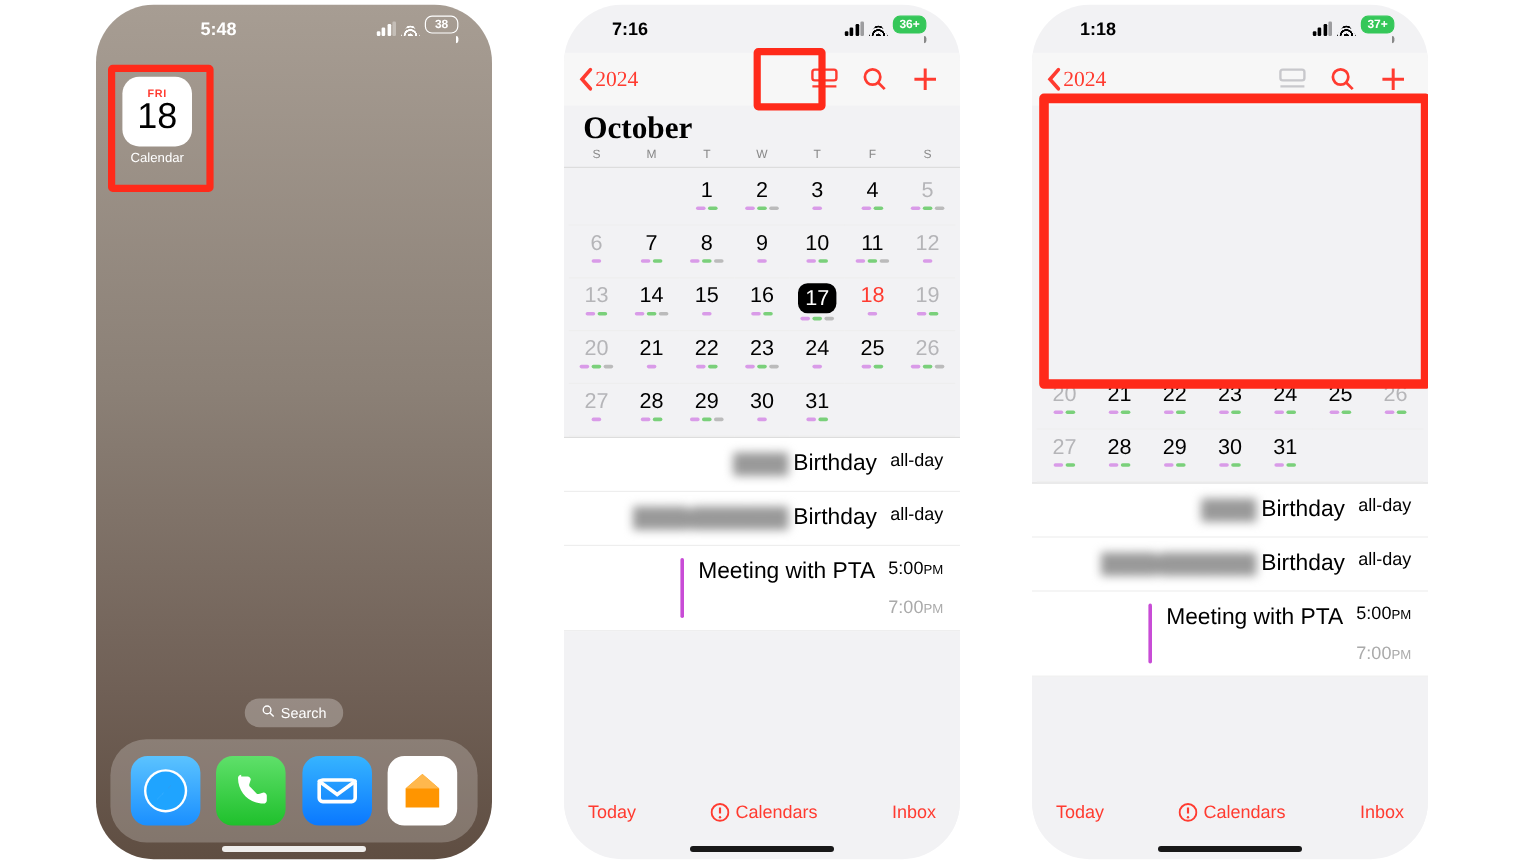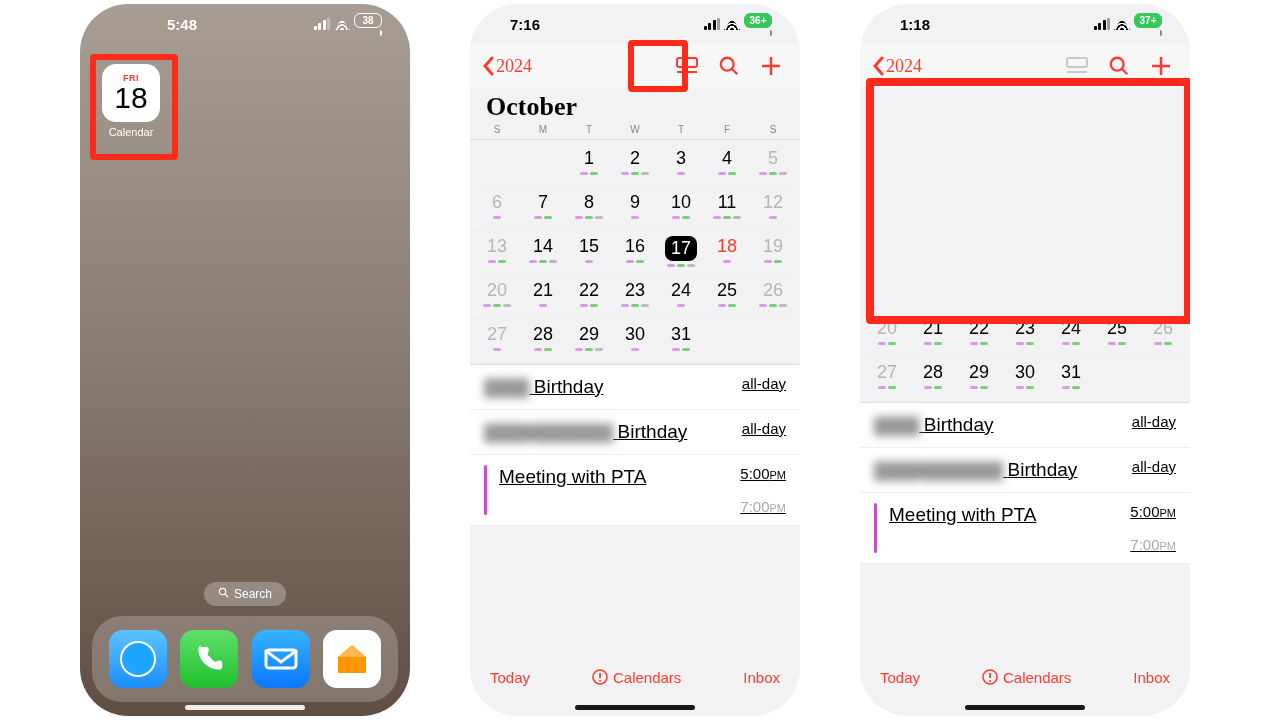--- a/index.html
+++ b/index.html
@@ -72,21 +72,21 @@
   .cal-grid { display:grid; grid-template-columns:repeat(7,1fr); text-align:center; padding:4px 4px 0;}
   .cal-cell { height:44px; display:flex; flex-direction:column; align-items:center; justify-content:flex-start; padding-top:4px; font-size:18px; border-bottom:1px solid #eee;}
   .cal-cell span.num { font-weight:500;}
   .cal-cell.muted span.num { color:#b5b5b8;}
   .cal-cell.red span.num { color:#ff3b30;}
   .cal-cell.today span.num { background:#000; color:#fff; border-radius:8px; padding:2px 6px;}
   .cal-cell .dots { height:4px; margin-top:3px; display:flex; gap:2px; justify-content:center;}
   .cal-cell .dots i { width:8px; height:3px; border-radius:2px;}
   .dot-p{background:#d99be8}.dot-g{background:#7ad07a}.dot-gr{background:#bbb}
   .events { background:#fff; border-top:1px solid #ddd; }
-  .ev { padding:10px 14px; border-bottom:1px solid #eee; display:flex; justify-content:space-between;text-decoration:underline;}
+  .ev { padding:10px 14px; border-bottom:1px solid #eee; display:flex; justify-content:flex-end;}
   .ev-left { display:flex; align-items:flex-start; gap:8px; }
   .ev-bar { width:3px; align-self:stretch; min-height:40px; background:#c84cd6; border-radius:2px; margin-right:4px;}
   .ev-title { font-size:19px; line-height:1.25;}
   .ev-time { text-align:right; font-size:15px; color:#000;margin-left:11px;}
   .ev-time .pm { font-size:11px;}
   .ev-time .sub { color:#aaa; display:block; margin-top:16px;}
   .blur { filter: blur(4px); color:#999; background:#999; border-radius:3px;}
   .bottom-bar { position:absolute; bottom:22px; left:0; right:0; height:34px; display:flex; align-items:center; justify-content:space-between; padding:0 20px; color:#ff3b30; font-size:15px; background:#f2f2f4;}
   .bottom-bar .center { display:flex; align-items:center; gap:5px;}
   .home-ind { position:absolute; bottom:6px; left:50%; transform:translateX(-50%); width:120px; height:5px; background:#000; border-radius:3px; opacity:.9;}

